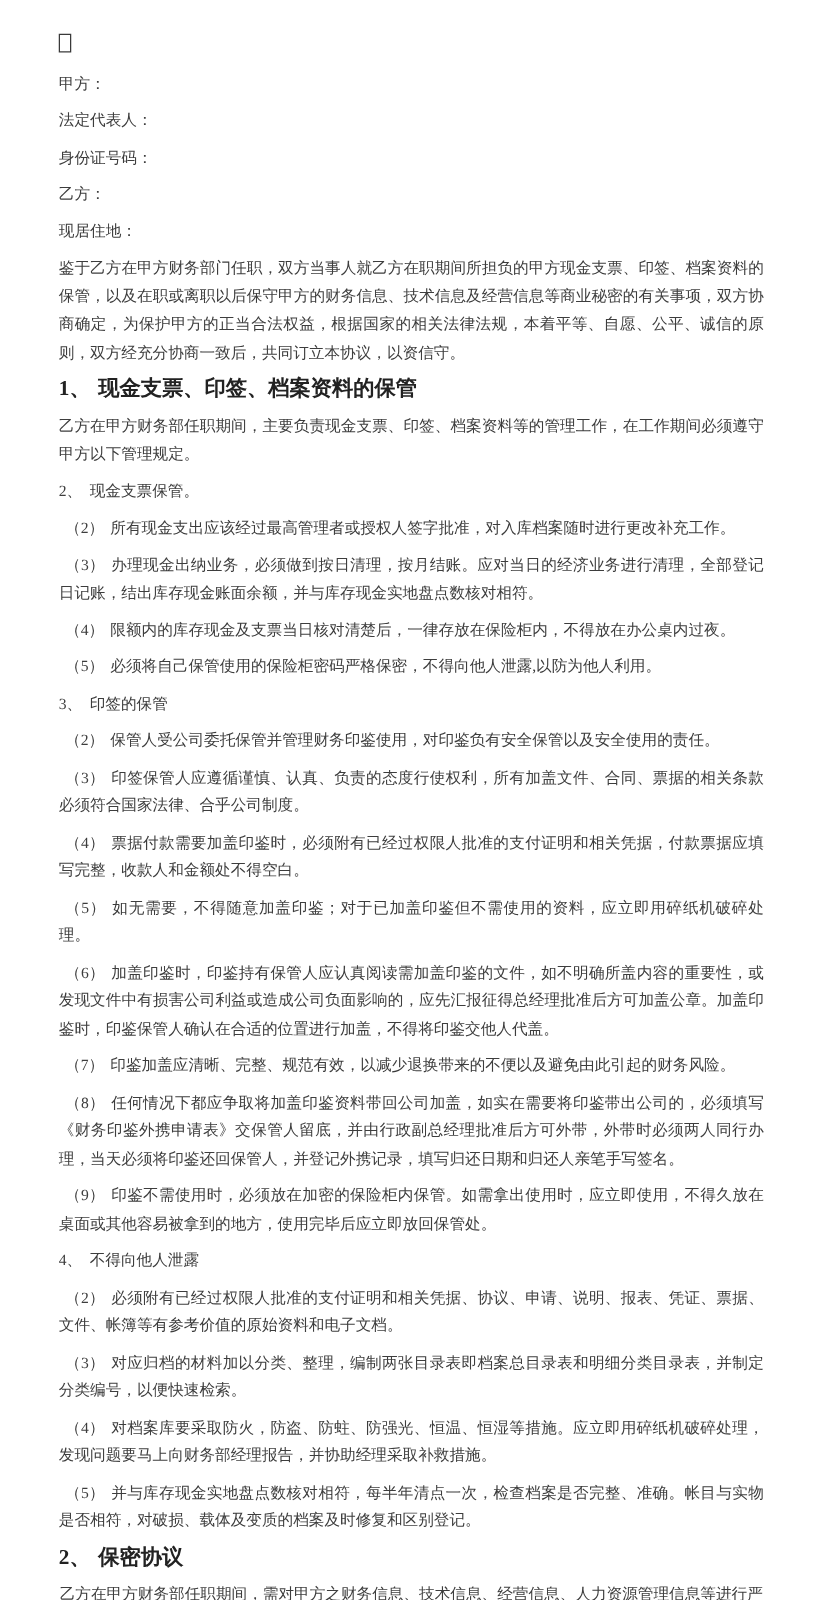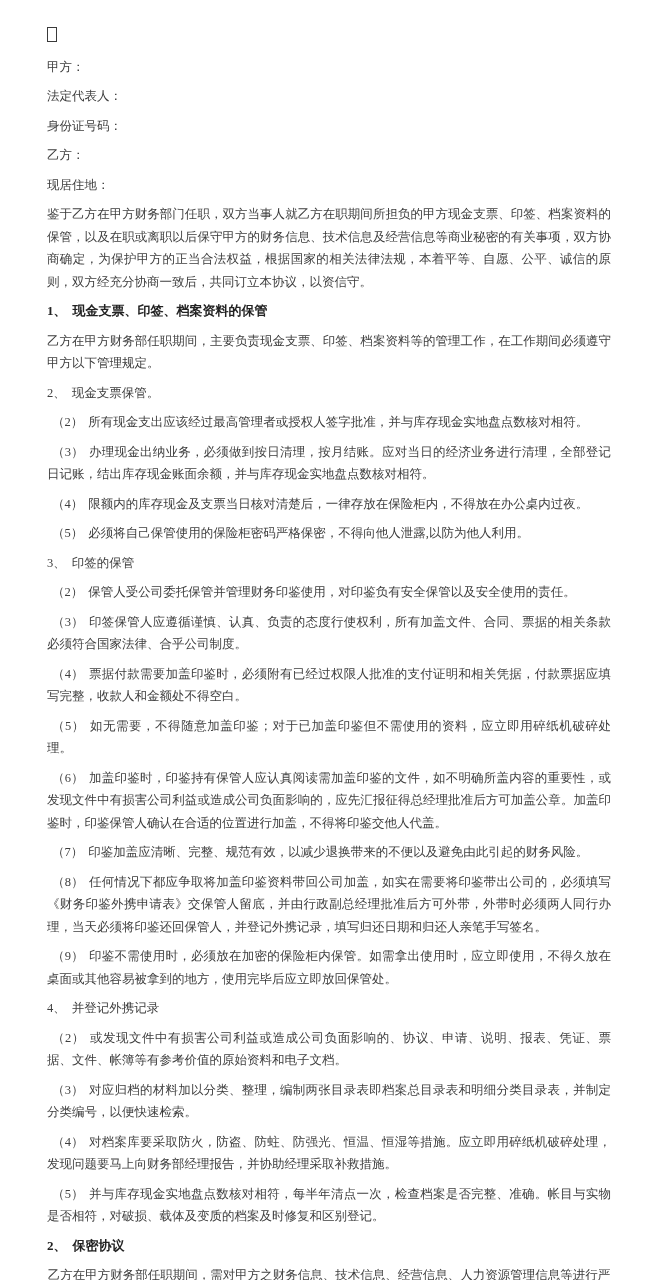--- a/index.html
+++ b/index.html
@@ -23,21 +23,21 @@
     display: inline-block;
     width: 8px;
     height: 13px;
     border: 1px solid #3a3a3a;
     vertical-align: -1px;
   }
   .field { text-align: left; }
   .h-bold {
     font-weight: 700;
     color: #222222;
-    font-size: 13px;
+    font-size: 17px;
   }
   .num { margin-right: 5px; }
   .h-bold .num { margin-right: 6px; }
   .sect .num { margin-right: 6px; }
   .item { text-indent: 5px; }
   .closing {
     white-space: nowrap;
     overflow: hidden;
     text-align: center;
   }
@@ -56,39 +56,39 @@
   <p class="field">现居住地：</p>
 
   <p>鉴于乙方在甲方财务部门任职，双方当事人就乙方在职期间所担负的甲方现金支票、印签、档案资料的保管，以及在职或离职以后保守甲方的财务信息、技术信息及经营信息等商业秘密的有关事项，双方协商确定，为保护甲方的正当合法权益，根据国家的相关法律法规，本着平等、自愿、公平、诚信的原则，双方经充分协商一致后，共同订立本协议，以资信守。</p>
 
   <p class="h-bold"><span class="num">1、</span><span>现金支票、印签、档案资料的保管</span></p>
 
   <p>乙方在甲方财务部任职期间，主要负责现金支票、印签、档案资料等的管理工作，在工作期间必须遵守甲方以下管理规定。</p>
 
   <p class="sect"><span class="num">2、</span><span>现金支票保管。</span></p>
 
-  <p class="item"><span class="num">（2）</span><span>所有现金支出应该经过最高管理者或授权人签字批准，并与库存现金实地盘点数核对相符。</span></p>
+  <p class="item"><span class="num">（2）</span><span>所有现金支出应该经过最高管理者或授权人签字批准，对入库档案随时进行更改补充工作。</span></p>
   <p class="item"><span class="num">（3）</span><span>办理现金出纳业务，必须做到按日清理，按月结账。应对当日的经济业务进行清理，全部登记日记账，结出库存现金账面余额，并与库存现金实地盘点数核对相符。</span></p>
   <p class="item"><span class="num">（4）</span><span>限额内的库存现金及支票当日核对清楚后，一律存放在保险柜内，不得放在办公桌内过夜。</span></p>
   <p class="item"><span class="num">（5）</span><span>必须将自己保管使用的保险柜密码严格保密，不得向他人泄露,以防为他人利用。</span></p>
 
   <p class="sect"><span class="num">3、</span><span>印签的保管</span></p>
 
   <p class="item"><span class="num">（2）</span><span>保管人受公司委托保管并管理财务印鉴使用，对印鉴负有安全保管以及安全使用的责任。</span></p>
   <p class="item"><span class="num">（3）</span><span>印签保管人应遵循谨慎、认真、负责的态度行使权利，所有加盖文件、合同、票据的相关条款必须符合国家法律、合乎公司制度。</span></p>
   <p class="item"><span class="num">（4）</span><span>票据付款需要加盖印鉴时，必须附有已经过权限人批准的支付证明和相关凭据，付款票据应填写完整，收款人和金额处不得空白。</span></p>
   <p class="item"><span class="num">（5）</span><span>如无需要，不得随意加盖印鉴；对于已加盖印鉴但不需使用的资料，应立即用碎纸机破碎处理。</span></p>
   <p class="item"><span class="num">（6）</span><span>加盖印鉴时，印鉴持有保管人应认真阅读需加盖印鉴的文件，如不明确所盖内容的重要性，或发现文件中有损害公司利益或造成公司负面影响的，应先汇报征得总经理批准后方可加盖公章。加盖印鉴时，印鉴保管人确认在合适的位置进行加盖，不得将印鉴交他人代盖。</span></p>
   <p class="item"><span class="num">（7）</span><span>印鉴加盖应清晰、完整、规范有效，以减少退换带来的不便以及避免由此引起的财务风险。</span></p>
   <p class="item"><span class="num">（8）</span><span>任何情况下都应争取将加盖印鉴资料带回公司加盖，如实在需要将印鉴带出公司的，必须填写《财务印鉴外携申请表》交保管人留底，并由行政副总经理批准后方可外带，外带时必须两人同行办理，当天必须将印鉴还回保管人，并登记外携记录，填写归还日期和归还人亲笔手写签名。</span></p>
   <p class="item"><span class="num">（9）</span><span>印鉴不需使用时，必须放在加密的保险柜内保管。如需拿出使用时，应立即使用，不得久放在桌面或其他容易被拿到的地方，使用完毕后应立即放回保管处。</span></p>
 
-  <p class="sect"><span class="num">4、</span><span>并登记外携记录</span></p>
+  <p class="sect"><span class="num">4、</span><span>不得向他人泄露</span></p>
 
-  <p class="item"><span class="num">（2）</span><span>或发现文件中有损害公司利益或造成公司负面影响的、协议、申请、说明、报表、凭证、票据、文件、帐簿等有参考价值的原始资料和电子文档。</span></p>
+  <p class="item"><span class="num">（2）</span><span>必须附有已经过权限人批准的支付证明和相关凭据、协议、申请、说明、报表、凭证、票据、文件、帐簿等有参考价值的原始资料和电子文档。</span></p>
   <p class="item"><span class="num">（3）</span><span>对应归档的材料加以分类、整理，编制两张目录表即档案总目录表和明细分类目录表，并制定分类编号，以便快速检索。</span></p>
   <p class="item"><span class="num">（4）</span><span>对档案库要采取防火，防盗、防蛀、防强光、恒温、恒湿等措施。应立即用碎纸机破碎处理，发现问题要马上向财务部经理报告，并协助经理采取补救措施。</span></p>
   <p class="item"><span class="num">（5）</span><span>并与库存现金实地盘点数核对相符，每半年清点一次，检查档案是否完整、准确。帐目与实物是否相符，对破损、载体及变质的档案及时修复和区别登记。</span></p>
 
   <p class="h-bold"><span class="num">2、</span><span>保密协议</span></p>
 
   <p class="closing">乙方在甲方财务部任职期间，需对甲方之财务信息、技术信息、经营信息、人力资源管理信息等进行严</p>
 
 </div>
 

